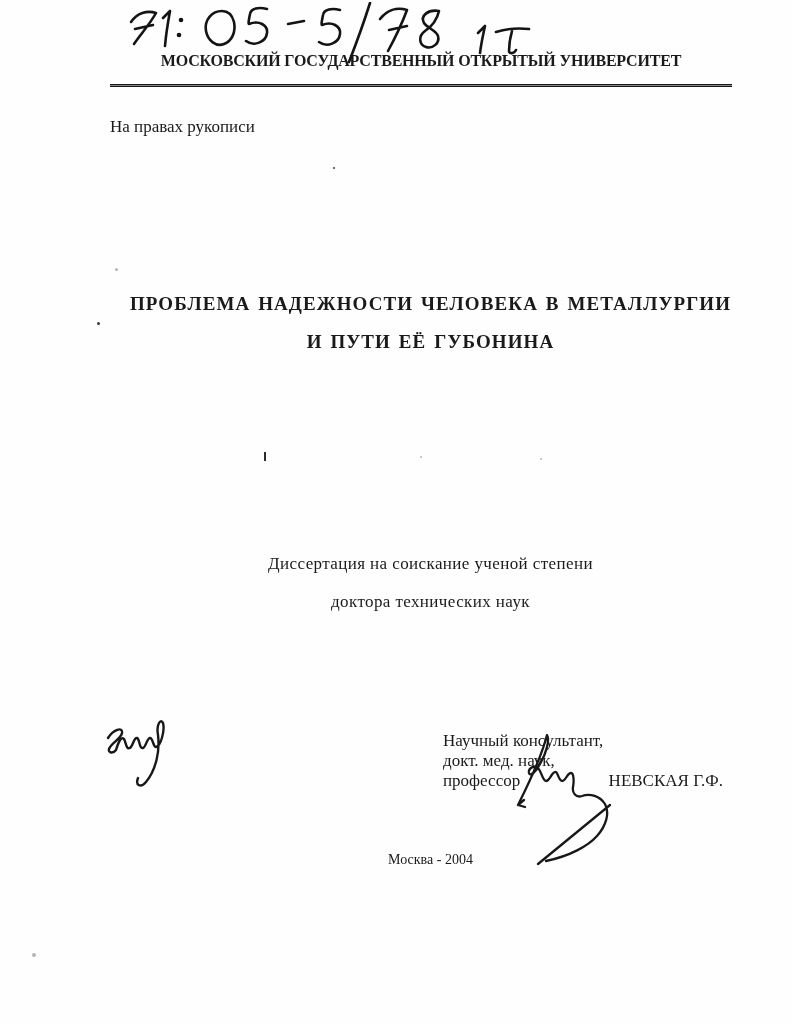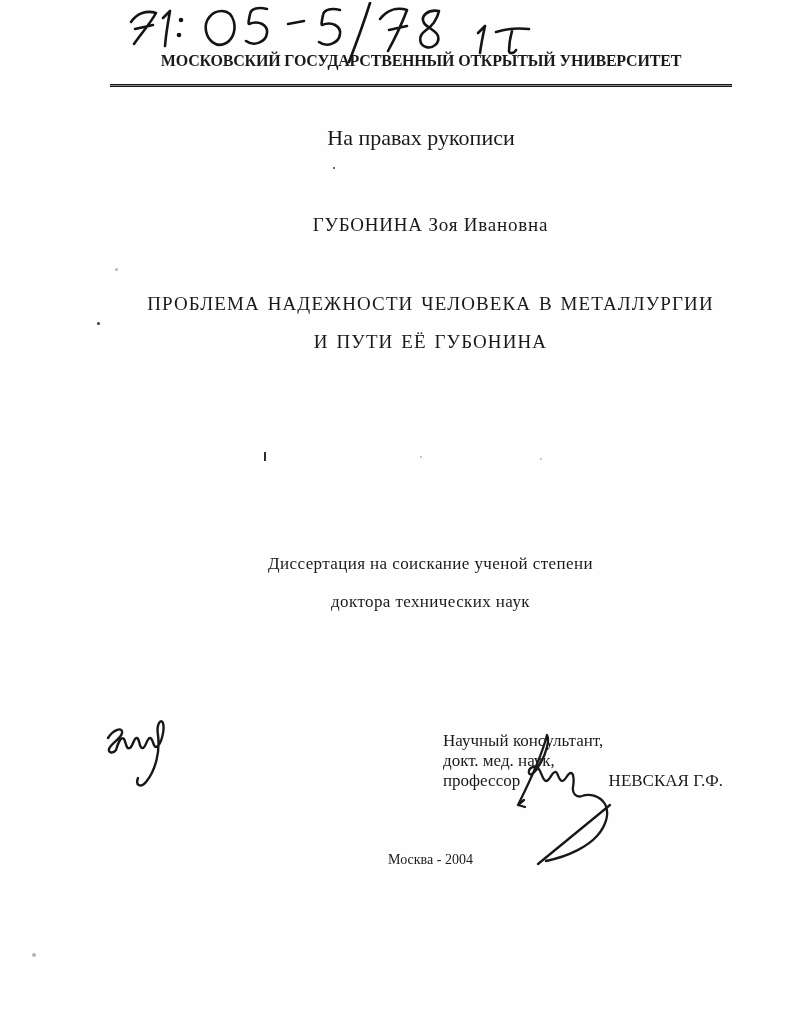--- a/index.html
+++ b/index.html
@@ -16,23 +16,23 @@
   .centered{left:70px;width:721px;text-align:center;}
   
   .university{
     left:110px;top:52px;width:622px;
     text-align:center;
     font-weight:bold;font-size:16px;letter-spacing:-0.2px;
     white-space:nowrap;
   }
   .rule{left:110px;top:84px;width:622px;height:3px;background:#161616;}
   .rule::after{content:"";display:block;height:1px;background:#8a8a8a;margin-top:1px;}
-  .manuscript-note{left:110px;top:125px;width:622px;text-align:center;font-size:22px;}
+  .manuscript-note{left:110px;top:117px;width:622px;text-align:left;font-size:17px;}
   .author{top:214px;font-size:19px;letter-spacing:0.8px;}
-  .title-line{font-weight:normal;font-size:19px;letter-spacing:1.1px;word-spacing:2px;}
+  .title-line{font-weight:bold;font-size:19px;letter-spacing:1.1px;word-spacing:2px;}
   .title1{top:293px;}
   .title2{top:331px;}
   .specialty{top:431px;font-size:17px;letter-spacing:0.4px;}
   .thesis1{top:554px;font-size:17px;letter-spacing:0.4px;}
   .thesis2{top:592px;font-size:17px;letter-spacing:0.4px;}
   .volume{top:630px;font-size:17px;}
   .consultant{
     left:443px;top:731px;width:280px;
     font-size:17px;line-height:20px;
   }
@@ -80,21 +80,20 @@
     <path d="M 355 31 L 362 24 C 360 33, 358 43, 357 51"></path>
 
     <path d="M 373 30 C 382 27, 396 26, 406 27 M 389 29 C 387 36, 386 44, 386 49 C 386 52, 391 52, 393 48"></path>
   </svg>
 
   <div class="abs university">МОСКОВСКИЙ ГОСУДАРСТВЕННЫЙ ОТКРЫТЫЙ УНИВЕРСИТЕТ</div>
   <div class="abs rule"></div>
 
   <div class="abs manuscript-note">На правах рукописи</div>
 
-  <div class="abs centered author">ГУБОНИНА Зоя Ивановна</div>
 
   <div class="abs centered title-line title1">ПРОБЛЕМА НАДЕЖНОСТИ ЧЕЛОВЕКА В МЕТАЛЛУРГИИ</div>
   <div class="abs centered title-line title2">И ПУТИ ЕЁ ГУБОНИНА</div>
 
 
   <div class="abs centered thesis2">доктора технических наук</div>
   <div class="abs centered thesis1">Диссертация на соискание ученой степени</div>
 
   <svg class="abs sig sig-left" width="105" height="90" viewBox="0 0 105 90">
     <path stroke-width="2.4" d="M 18 30 C 23 22, 33 18, 32 25 C 31 31, 21 35, 19 41 C 18 45, 23 46, 26 42

